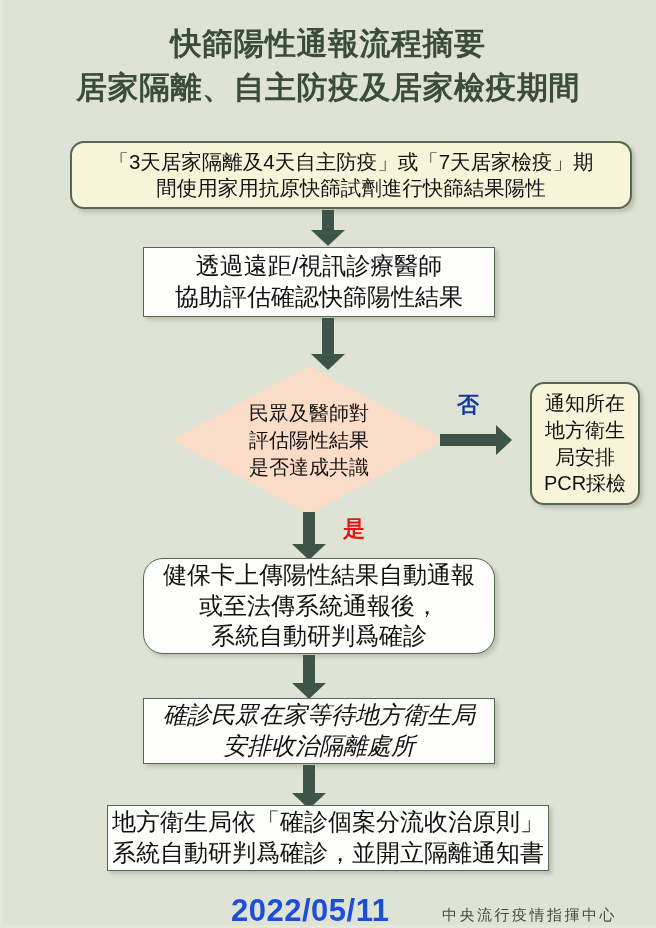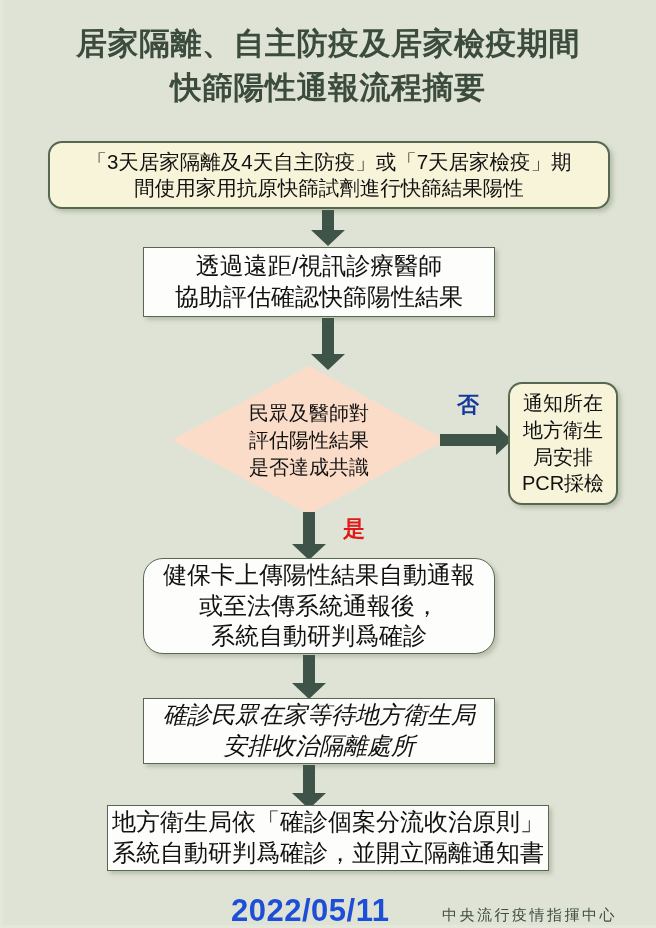--- a/index.html
+++ b/index.html
@@ -50,20 +50,21 @@
     color: #111111;
     line-height: 1.28;
     font-size: 24px;
     white-space: pre-line;
   }
   .node-rounded-cream {
     background: #f8f4da;
     border: 2px solid #56684f;
     border-radius: 14px;
     box-shadow: 3px 3px 4px rgba(110,120,100,0.35);
+    margin-left: 22px;
   }
   .node-white {
     background: #fdfdfb;
     border: 1.5px solid #56684f;
     box-shadow: 3px 3px 4px rgba(110,120,100,0.33);
   }
 
   
   .diamond-wrap {
     position: absolute;
@@ -149,22 +150,22 @@
     font-weight: normal;
     letter-spacing: 2.5px;
   }
 </style>
 </head>
 <body>
 
 <div class="page-frame"></div>
 
 <div class="title">
+  <span>快篩陽性通報流程摘要</span>
   <span>居家隔離、自主防疫及居家檢疫期間</span>
-  <span>快篩陽性通報流程摘要</span>
 </div>
 
 <div class="node node-rounded-cream" style="left:48px; top:141px; width:562px; height:68px; font-size:20.5px;">「3天居家隔離及4天自主防疫」或「7天居家檢疫」期
 間使用家用抗原快篩試劑進行快篩結果陽性</div>
 
 <div class="arrow-down" style="left:311px; top:210px; height:36px;">
   <div class="stem" style="height:22px;"></div>
   <div class="head" style="top:20px;"></div>
 </div>
 

